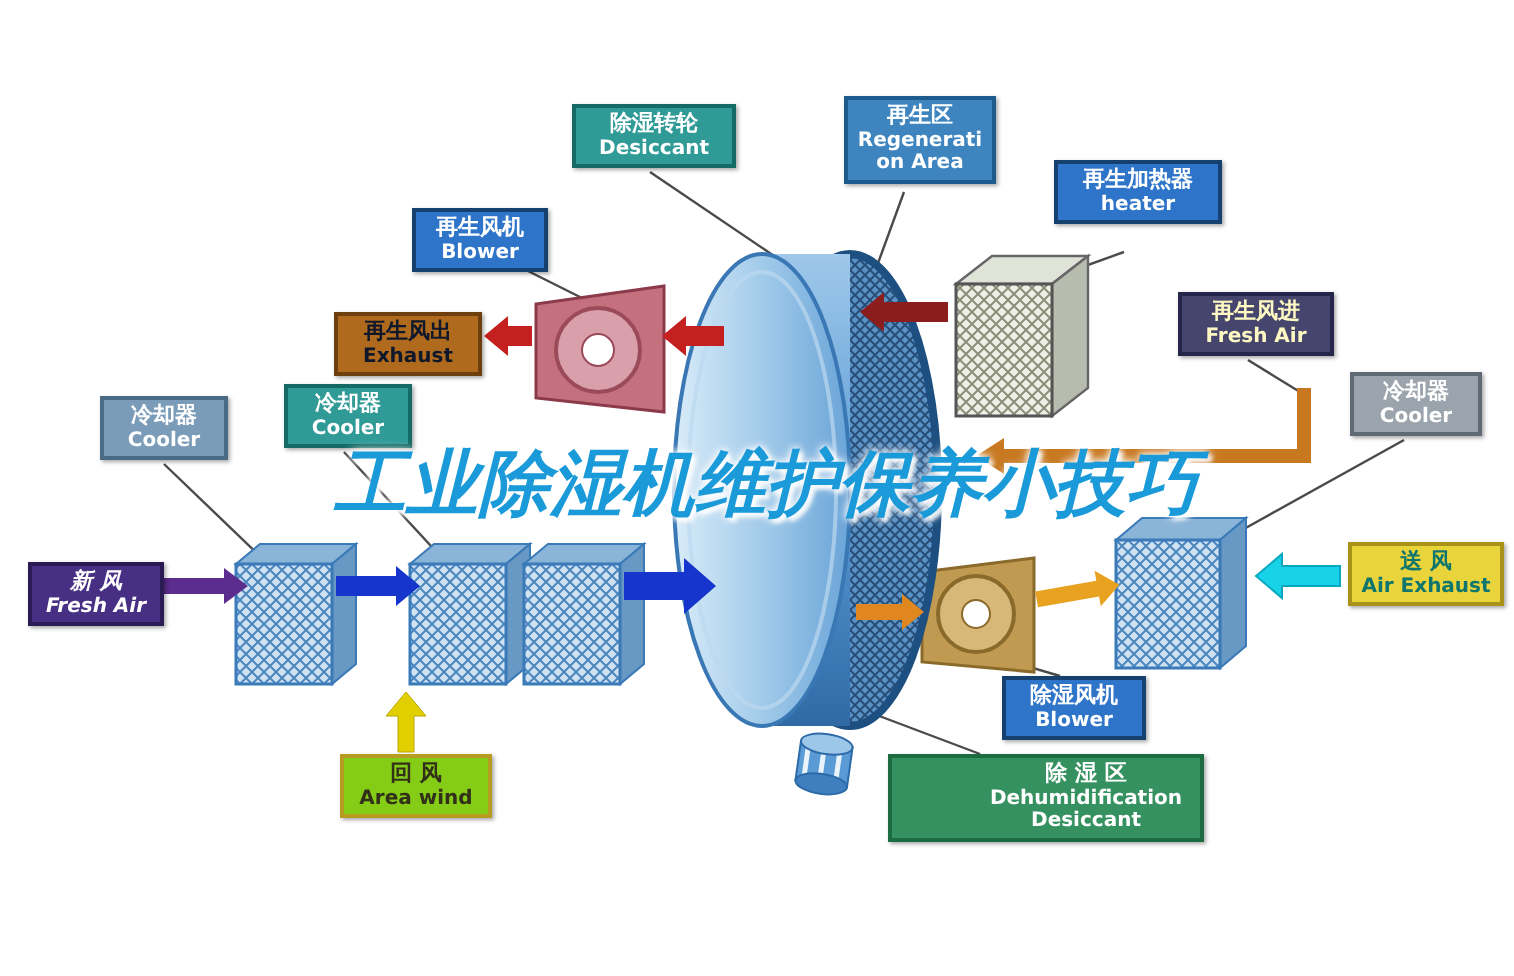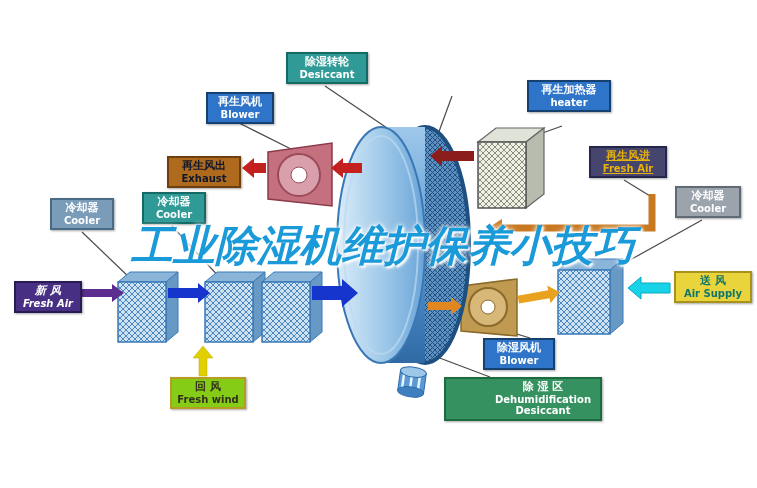--- a/index.html
+++ b/index.html
@@ -10,27 +10,27 @@
        justify-content:center;padding:2px 4px;border:2px solid;text-align:right;line-height:1.15;
        box-shadow:1px 1px 2px rgba(0,0,0,.35);}
   .lbl .zh{font-size:11px;font-weight:bold;white-space:nowrap;}
   .lbl .en{font-size:10px;font-weight:bold;white-space:nowrap;}
   .c-blue   {background:#2e74c8;border-color:#16406e;color:#fff;}
   .c-blue2  {background:#3e85c0;border-color:#1d5a8e;color:#fff;}
   .c-teal   {background:#2f9a96;border-color:#166a66;color:#fff;}
   .c-steel  {background:#7b9cb8;border-color:#4a6b86;color:#fff;}
   .c-gray   {background:#9ba4ad;border-color:#5f6a74;color:#fff;}
   .c-brown  {background:#b06a1e;border-color:#6e3f0e;color:#0f172a;}
-  .c-navyred{background:#45456e;border-color:#26264a;color:#eab308;text-decoration:underline;}
+  .c-navyred{background:#45456e;border-color:#26264a;color:#fef9c3;}
   .c-purple {background:#473083;border-color:#2a1b55;color:#fff;font-style:italic;}
   .c-yellow {background:#e9d43c;border-color:#a8921a;color:#0f766e;}
   .c-yellow2{background:#84cc16;border-color:#b89c22;color:#33301a;}
   .c-green  {background:#35915f;border-color:#1d6b41;color:#fff;padding-left:44px;}
   .title{position:absolute;left:100px;top:218px;width:566px;z-index:30;text-align:center;
-         font-size:42px;font-weight:bold;font-style:italic;color:#1a9ad8;white-space:nowrap;
+         font-size:36px;font-weight:bold;font-style:italic;color:#1a9ad8;white-space:nowrap;
          text-shadow:0 0 3px #fff,0 0 6px #fff,2px 2px 2px rgba(255,255,255,.9);}
 </style>
 </head>
 <body>
 
 <div class="stage">
 
   <svg class="diagram" width="757" height="488" viewBox="0 0 757 488">
     <defs>
       <linearGradient id="rotorFace" x1="0" y1="0" x2="1" y2="0">
@@ -135,30 +135,35 @@
       <polyline points="652,194 652,228 502,228" fill="none" stroke="#c87820" stroke-width="7"></polyline>
       <polygon points="502,219 502,237 488,228" fill="#c87820"></polygon>
     </g>
     <polygon points="428,302 451,302 451,297 462,306 451,315 451,310 428,310" fill="#e0881f"></polygon>
     <g transform="rotate(-10 539 296)">
       <polygon points="518,292 549,292 549,287 560,296 549,305 549,300 518,300" fill="#e8a21f"></polygon>
     </g>
     <polygon points="670,283 641,283 641,277 628,288 641,299 641,293 670,293" fill="#18d2e8" stroke="#0aa8c0" stroke-width="1"></polygon>
   </svg>
 
-  <div class="lbl c-blue" style="left:206px;top:92px;min-width:56px">
+  <div class="lbl c-blue" style="left:206px;top:104px;min-width:56px">
     <span class="zh">再生风机</span>
     <span class="en">Blower</span>
   </div>
 
   <div class="lbl c-teal" style="left:286px;top:52px;min-width:70px">
     <span class="zh">除湿转轮</span>
     <span class="en">Desiccant</span>
   </div>
 
+  <div class="lbl c-blue2" style="left:422px;top:48px;min-width:64px">
+    <span class="zh">再生区</span>
+    <span class="en">Regenerati</span>
+    <span class="en">on Area</span>
+  </div>
 
   <div class="lbl c-blue" style="left:527px;top:80px;min-width:72px">
     <span class="zh">再生加热器</span>
     <span class="en">heater</span>
   </div>
 
   <div class="lbl c-brown" style="left:167px;top:156px;min-width:62px">
     <span class="zh">再生风出</span>
     <span class="en">Exhaust</span>
   </div>
@@ -183,29 +188,29 @@
     <span class="en">Cooler</span>
   </div>
 
   <div class="lbl c-purple" style="left:14px;top:281px;min-width:56px">
     <span class="zh">新  风</span>
     <span class="en">Fresh Air</span>
   </div>
 
   <div class="lbl c-yellow" style="left:674px;top:271px;min-width:66px">
     <span class="zh">送  风</span>
-    <span class="en">Air Supply</span>
+    <span class="en">Air Exhaust</span>
   </div>
 
   <div class="lbl c-yellow2" style="left:170px;top:377px;min-width:64px">
     <span class="zh">回  风</span>
-    <span class="en">Fresh wind</span>
-  </div>
-
-  <div class="lbl c-blue" style="left:483px;top:338px;min-width:60px">
+    <span class="en">Area wind</span>
+  </div>
+
+  <div class="lbl c-blue" style="left:501px;top:338px;min-width:60px">
     <span class="zh">除湿风机</span>
     <span class="en">Blower</span>
   </div>
 
   <div class="lbl c-green" style="left:444px;top:377px;min-width:106px">
     <span class="zh">除 湿 区</span>
     <span class="en">Dehumidification</span>
     <span class="en">Desiccant</span>
   </div>
 

